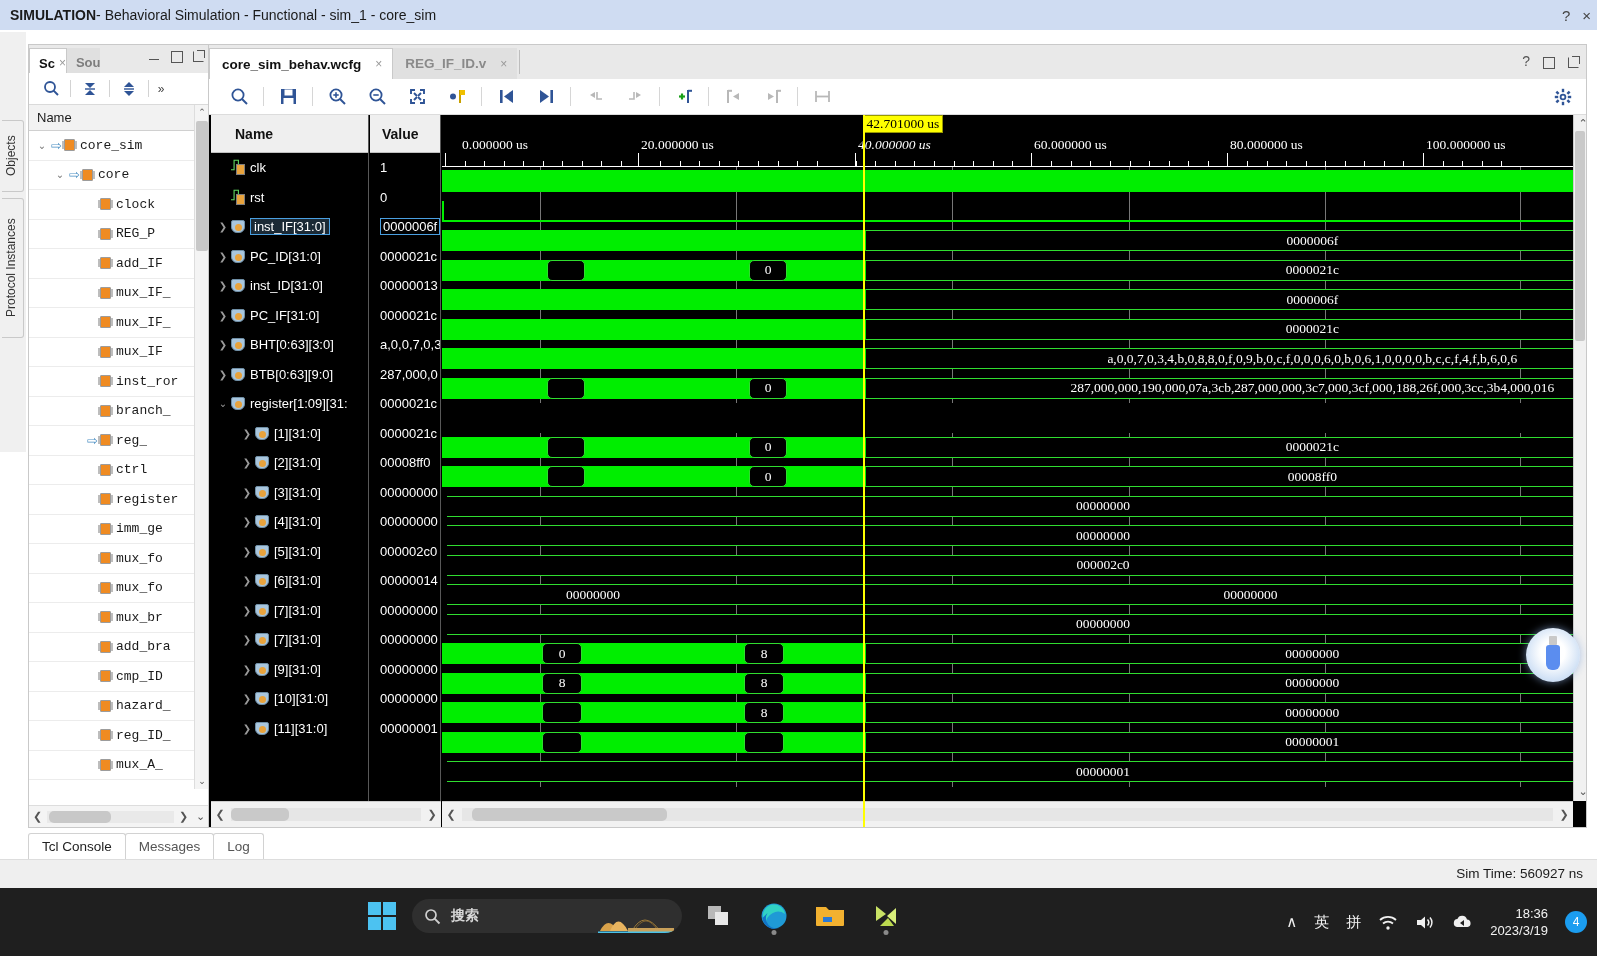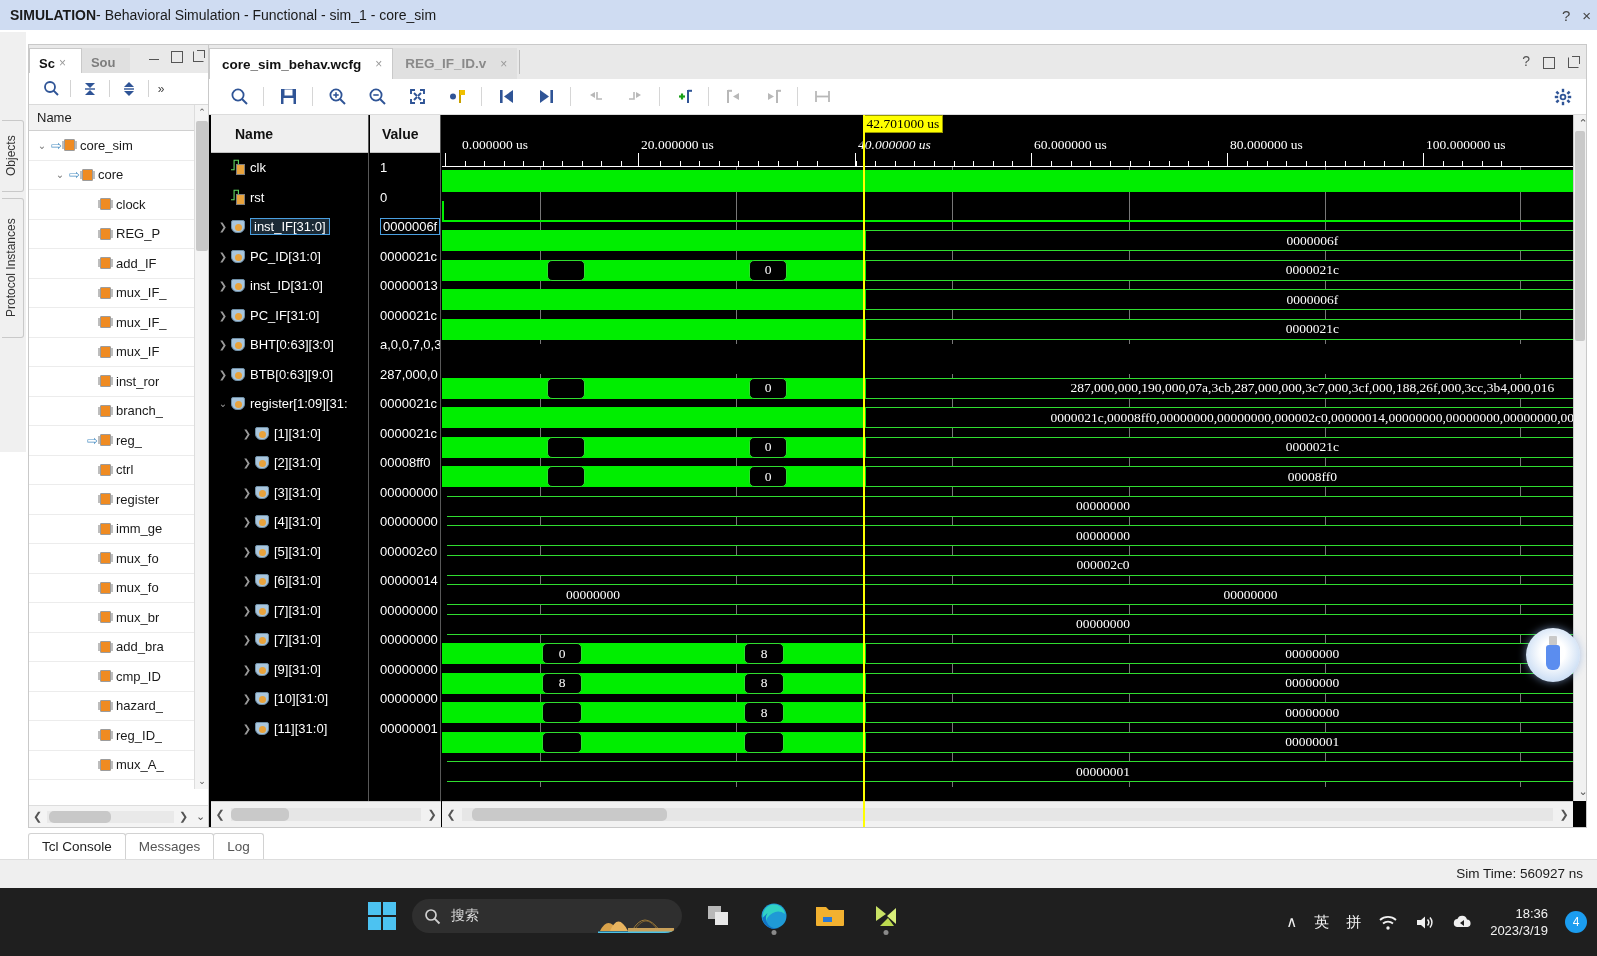--- a/index.html
+++ b/index.html
@@ -36,21 +36,21 @@
   #vtab-objects{ top:88px; height:72px; }
   #vtab-protocol{ top:166px; height:140px; }
 
   
   #scopePanel{
     position:absolute; left:28px; top:44px; width:182px; height:784px;
     background:#ffffff; border:1px solid #c9c9c9;
   }
   #scopeTabs{ height:28px; background:#e9e9e9; display:flex; align-items:flex-end; position:relative; }
   .sp-tab{
-    height:25px; padding:4px 15px 0 9px; font-size:13px; font-weight:bold;
+    height:25px; padding:4px 0 0 9px; font-size:13px; font-weight:bold;
     display:flex; align-items:center; gap:4px; cursor:default;
   }
   .sp-tab.active{ background:#ffffff; border:1px solid #c9c9c9; border-bottom:none; color:#111; }
   .sp-tab.inactive{ background:#e0e0e0; color:#7d7d7d; font-weight:bold; }
   .sp-x{ color:#999; font-size:12px; font-weight:normal; }
   #spWinBtns{ position:absolute; right:4px; top:4px; display:flex; gap:9px; color:#555; font-size:12px; align-items:center; }
   .winglyph{ width:13px; height:13px; display:inline-block; position:relative; }
   .wg-min::after{ content:""; position:absolute; left:1px; bottom:2px; width:10px; height:1.5px; background:#555; }
   .wg-max::after{ content:""; position:absolute; left:1px; top:2px; width:10px; height:10px; border:1.5px solid #555; }
   .wg-float::after{ content:""; position:absolute; left:1px; top:2px; width:9px; height:9px; border:1.5px solid #555; border-top-color:transparent; border-right-color:transparent; }
@@ -75,21 +75,21 @@
   .sc-row .twisty{ width:14px; text-align:center; color:#777; font-size:10px; flex:none; }
   .arrowicon{ flex:none; width:15px; color:#4f91c4; font-size:13px; text-align:center; }
   .chipicon{
     flex:none; width:11px; height:12px; background:#ef8b22; border:1px solid #9c9c9c;
     margin-right:5px; position:relative; border-radius:1px;
   }
   .chipicon::before, .chipicon::after{
     content:""; position:absolute; top:1px; bottom:1px; width:2px; background:#bdbdbd;
   }
   .chipicon::before{ left:-3px; } .chipicon::after{ right:-3px; }
-  .sc-label{ overflow:hidden; }
+  .sc-label{ overflow:hidden;font-family:Liberation Mono, monospace; }
   #scopeVScroll{
     position:absolute; right:0; top:60px; bottom:38px; width:15px; background:#f4f4f4; border-left:1px solid #ddd;
   }
   #scopeVScroll .up, #scopeVScroll .dn{ height:15px; text-align:center; font-size:9px; color:#555; line-height:15px; }
   #scopeVScroll .thumb{ position:absolute; top:16px; left:1px; width:12px; height:130px; background:#c8c8c8; border-radius:2px; }
   #scopeHScroll{
     position:absolute; left:0; right:0; bottom:0; height:22px; background:#f4f4f4; border-top:1px solid #ddd;
     display:flex; align-items:center;
   }
   .hs-arrow{ width:17px; text-align:center; font-size:11px; color:#555; }
@@ -204,21 +204,21 @@
   
   #consoleTabs{ position:absolute; left:28px; top:831px; height:28px; display:flex; align-items:flex-end; }
   .ctab{ height:26px; padding:0 13px; display:flex; align-items:center; font-size:13.5px; color:#555;
          border:1px solid #d2d2d2; border-bottom:none; background:#fff; border-radius:3px 3px 0 0; margin-right:-1px;}
   .ctab.active{ color:#222; }
   #statusBar{ position:absolute; left:0; top:859px; width:1597px; height:29px; background:#efefef; border-top:1px solid #ddd; }
   #simTime{ position:absolute; right:14px; top:6px; font-size:13.5px; color:#1a1a1a; }
 
   
   #taskbar{ position:absolute; left:0; top:888px; width:1597px; height:68px; background:#1f1f1f; display:flex; align-items:center; }
-  #tbCenter{ position:absolute; left:368px; top:0; height:56px; display:flex; align-items:center; gap:16px; }
+  #tbCenter{ position:absolute; left:368px; top:0; height:56px; display:flex; align-items:center; gap:16px;font-weight:bold; }
   #winlogo{ width:28px; height:28px; display:grid; grid-template-columns:13px 13px; grid-template-rows:13px 13px; gap:2px; }
   #winlogo div{ background:#4cc2f1; }
   #searchBox{
     width:270px; height:34px; background:#2f2f2f; border-radius:18px; display:flex; align-items:center;
     padding:0 12px; gap:10px; color:#d8d8d8; font-size:14px; position:relative; overflow:hidden;
   }
   #operaHouse{ position:absolute; right:6px; bottom:0; width:78px; height:26px; }
   .tbicon{ width:40px; height:40px; display:flex; align-items:center; justify-content:center; position:relative; }
   .tbdot{ position:absolute; bottom:1px; left:50%; transform:translateX(-50%); width:5px; height:5px; border-radius:50%; background:#8a8a8a; }
   #trayArea{ position:absolute; right:10px; top:0; height:68px; display:flex; align-items:center; gap:17px; color:#f0f0f0; font-size:15px; }
@@ -928,41 +928,41 @@
           <div class="wvrow" style="top: 147.5px;">
             <div class="gridline" style="left: 98px;"></div>
             <div class="gridline" style="left: 294px;"></div>
             <div class="gridline" style="left: 510px;"></div>
             <div class="gridline" style="left: 687px;"></div>
             <div class="gridline" style="left: 883px;"></div>
             <div class="gridline" style="left: 1078px;"></div>
             <div class="greenbar"></div>
             <div class="blackbus" style="left: 423.616px; width: 893.384px;">0000021c</div>
           </div>
+          <div class="wvrow" style="top: 177px;">
+            <div class="gridline" style="left: 98px;"></div>
+            <div class="gridline" style="left: 294px;"></div>
+            <div class="gridline" style="left: 510px;"></div>
+            <div class="gridline" style="left: 687px;"></div>
+            <div class="gridline" style="left: 883px;"></div>
+            <div class="gridline" style="left: 1078px;"></div>
+            <div class="greenbar"></div>
+            <div class="blackbus" style="left: 423.616px; width: 893.384px;">a,0,0,7,0,3,4,b,0,8,8,0,f,0,9,b,0,c,f,0,0,0,6,0,b,0,6,1,0,0,0,0,b,c,c,f,4,f,b,6,0,6</div>
+          </div>
           <div class="wvrow" style="top: 206.5px;">
             <div class="gridline" style="left: 98px;"></div>
             <div class="gridline" style="left: 294px;"></div>
             <div class="gridline" style="left: 510px;"></div>
             <div class="gridline" style="left: 687px;"></div>
             <div class="gridline" style="left: 883px;"></div>
             <div class="gridline" style="left: 1078px;"></div>
             <div class="greenbar"></div>
             <div class="blackbus" style="left: 423.616px; width: 893.384px;">287,000,000,190,000,07a,3cb,287,000,000,3c7,000,3cf,000,188,26f,000,3cc,3b4,000,016</div>
             <div class="blackbus rounded" style="left: 105px; width: 38px;"></div>
             <div class="blackbus rounded" style="left: 307px; width: 38px;">0</div>
-          </div>
-          <div class="wvrow" style="top: 236px;">
-            <div class="gridline" style="left: 98px;"></div>
-            <div class="gridline" style="left: 294px;"></div>
-            <div class="gridline" style="left: 510px;"></div>
-            <div class="gridline" style="left: 687px;"></div>
-            <div class="gridline" style="left: 883px;"></div>
-            <div class="gridline" style="left: 1078px;"></div>
-            <div class="greenbar"></div>
-            <div class="blackbus" style="left: 423.616px; width: 893.384px;">0000021c,00008ff0,00000000,00000000,000002c0,00000014,00000000,00000000,00000000,00</div>
           </div>
           <div class="wvrow" style="top: 265.5px;">
             <div class="gridline" style="left: 98px;"></div>
             <div class="gridline" style="left: 294px;"></div>
             <div class="gridline" style="left: 510px;"></div>
             <div class="gridline" style="left: 687px;"></div>
             <div class="gridline" style="left: 883px;"></div>
             <div class="gridline" style="left: 1078px;"></div>
             <div class="greenbar"></div>
             <div class="blackbus rounded" style="left: 105px; width: 38px;"></div>

